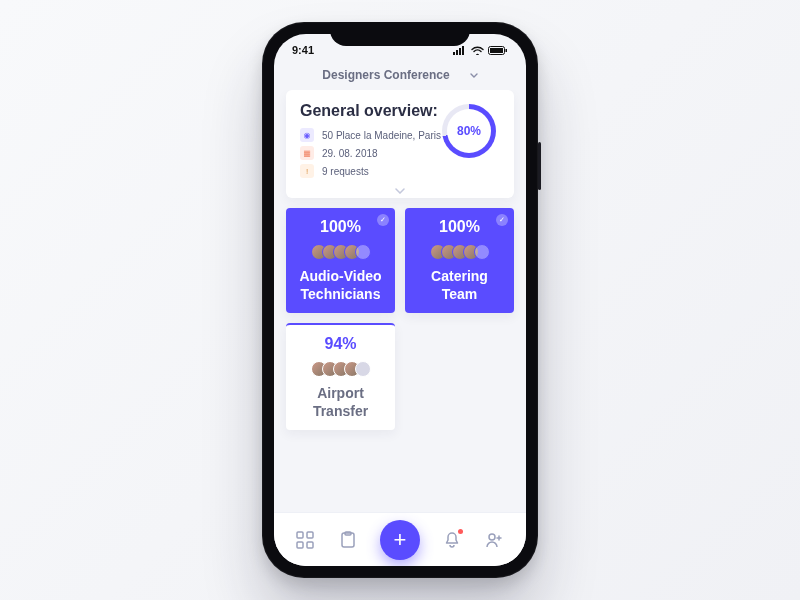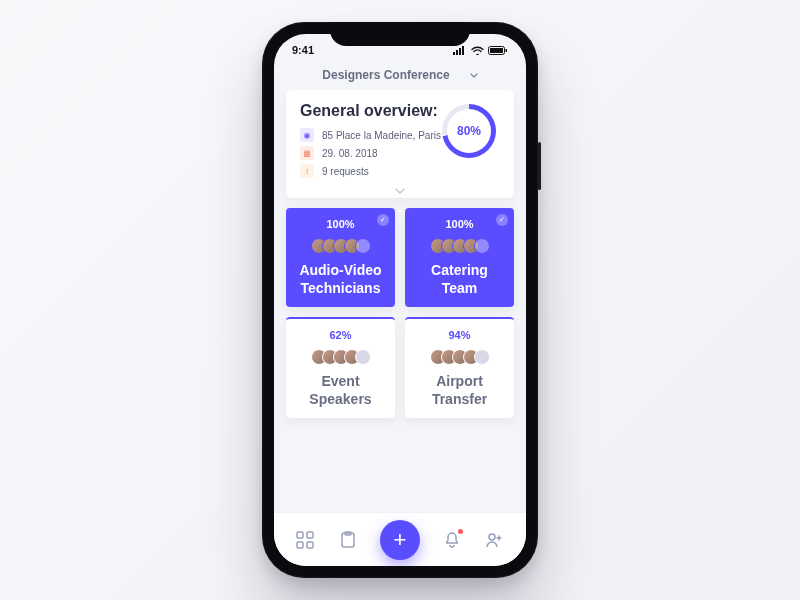--- a/index.html
+++ b/index.html
@@ -65,21 +65,21 @@
   .ring span{ position:relative; font-size:12px; font-weight:600; color:#5a4cff;}
   .ov-caret{ position:absolute; bottom:4px; left:50%; transform:translateX(-50%); color:#c4c8dc; font-size:10px;}
   .grid { display:grid; grid-template-columns:1fr 1fr; gap:10px; margin-top:10px;}
   .card {
     background:#fff; border-radius:4px; padding:10px 8px; text-align:center;
     box-shadow: 0 4px 12px rgba(30,30,70,.06);
     border-top:2px solid #5a4cff;
     position:relative;
   }
   .card.filled { background:#5a4cff; color:#fff; border-top:none;}
-  .pct { font-size:11px; font-weight:700; color:#5a4cff;}
+  .pct { font-size:16px; font-weight:700; color:#5a4cff;}
   .card.filled .pct{ color:#fff;}
   .avatars { display:flex; justify-content:center; margin:8px 0;}
   .av { width:16px; height:16px; border-radius:50%; border:1.5px solid #fff; margin-left:-5px; background:linear-gradient(135deg,#c98,#876);}
   .av:first-child{margin-left:0;}
   .av.add{ background:#d8d8e6;}
   .card.filled .av{ border-color:#5a4cff;}
   .card.filled .av.add{ background:rgba(255,255,255,.35);}
   .clabel{ font-size:14px; font-weight:600; line-height:1.25; color:#6a6e83;}
   .card.filled .clabel{ color:#fff;}
   .check{ position:absolute; top:6px; right:6px; width:12px;height:12px;border-radius:50%;background:rgba(255,255,255,.3);display:flex;align-items:center;justify-content:center;font-size:7px;color:#fff;}
@@ -133,21 +133,21 @@
           </svg>
       </span>
     </div>
 
     <div class="content">
 
       <div class="overview">
         <div class="ov-title">General overview:</div>
         <div class="ov-row">
           <span class="ov-ic ic-loc">◉</span>
-          <span>85 Place la Madeine, Paris</span>
+          <span>50 Place la Madeine, Paris</span>
         </div>
         <div class="ov-row">
           <span class="ov-ic ic-cal">▦</span>
           <span>29. 08. 2018</span>
         </div>
         <div class="ov-row">
           <span class="ov-ic ic-req">!</span>
           <span>9 requests</span>
         </div>
         <div class="ring">
@@ -181,31 +181,20 @@
           <div class="avatars">
             <span class="av"></span>
               <span class="av"></span>
               <span class="av"></span>
               <span class="av"></span>
               <span class="av add"></span>
           </div>
           <div class="clabel"><span>Catering</span><br><span>Team</span></div>
         </div>
 
-        <div class="card">
-          <div class="pct">62%</div>
-          <div class="avatars">
-            <span class="av"></span>
-              <span class="av"></span>
-              <span class="av"></span>
-              <span class="av"></span>
-              <span class="av add"></span>
-          </div>
-          <div class="clabel"><span>Event</span><br><span>Speakers</span></div>
-        </div>
 
         <div class="card">
           <div class="pct">94%</div>
           <div class="avatars">
             <span class="av"></span>
               <span class="av"></span>
               <span class="av"></span>
               <span class="av"></span>
               <span class="av add"></span>
           </div>

